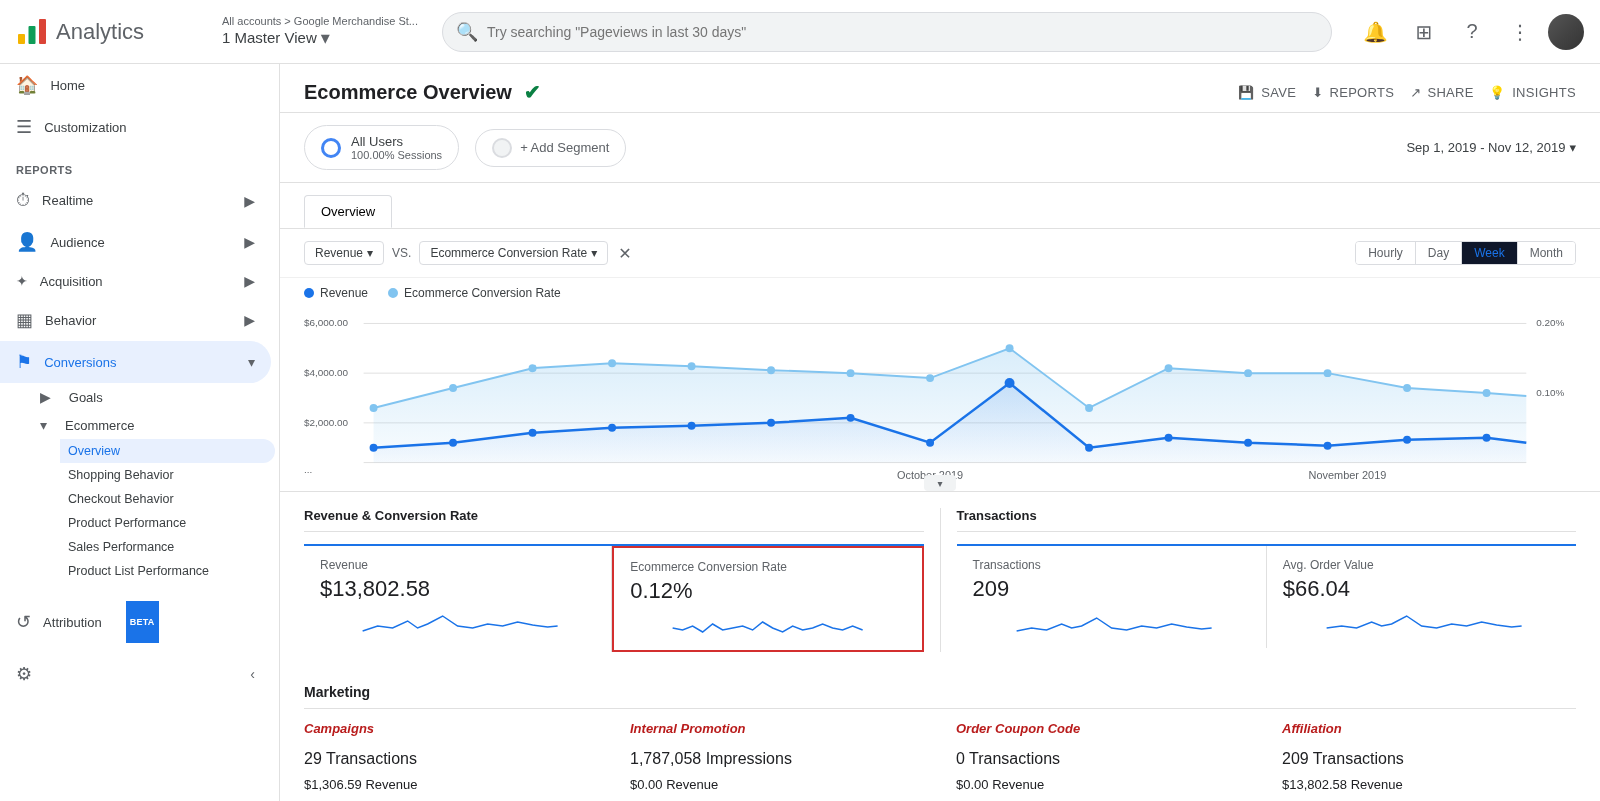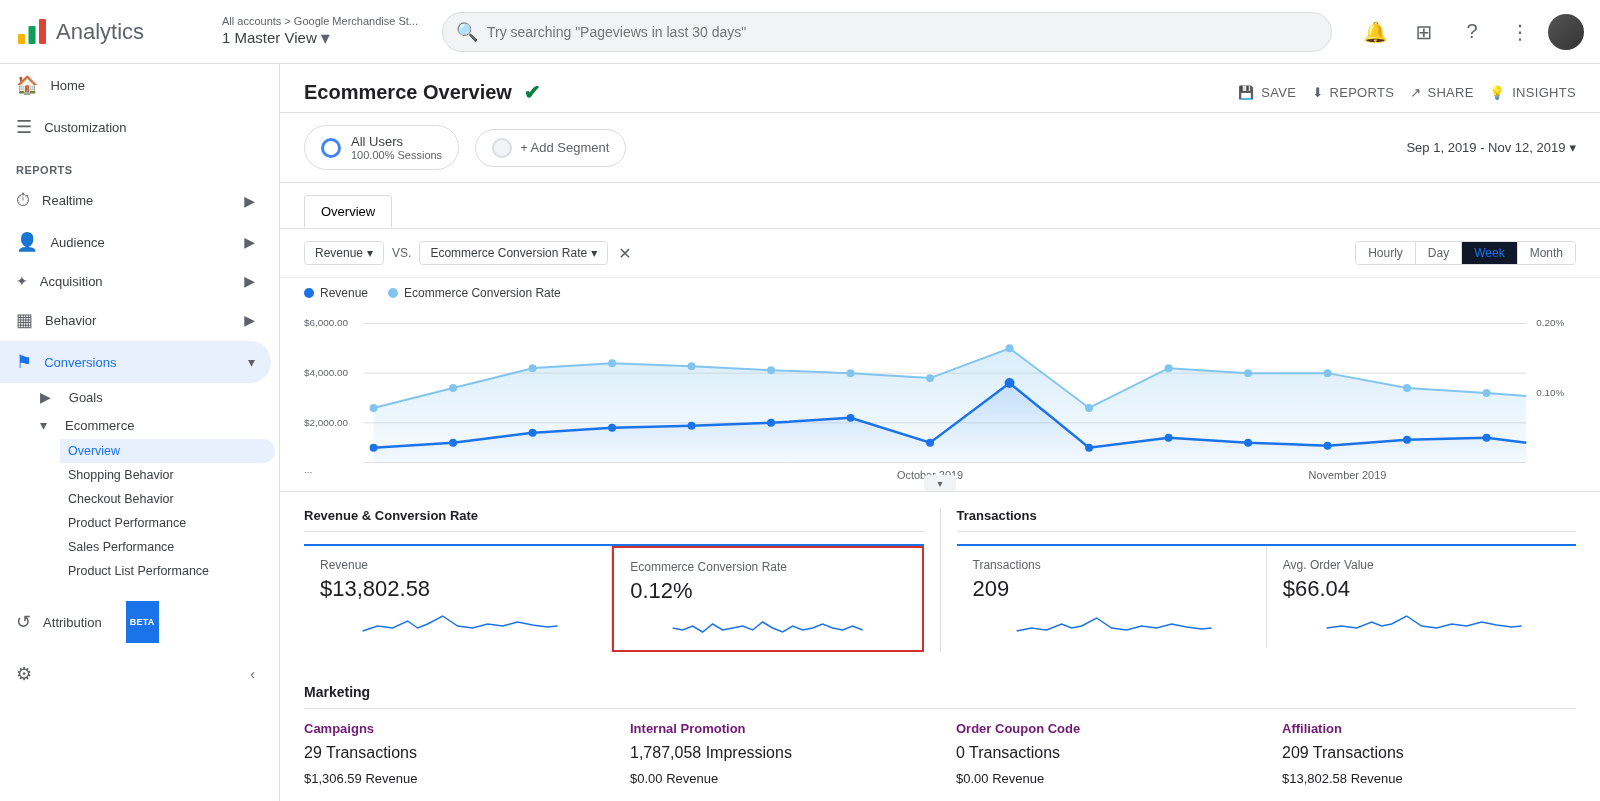--- a/index.html
+++ b/index.html
@@ -129,21 +129,21 @@
     .metric-card.highlighted { border: 2px solid #d32f2f; }
     .metric-label { font-size: 12px; color: #5f6368; margin-bottom: 4px; }
     .metric-value { font-size: 22px; font-weight: 400; color: #202124; margin-bottom: 4px; }
     .metric-sparkline { height: 30px; }
 
     
     .marketing-section { padding: 16px 24px; }
     .marketing-title { font-size: 14px; font-weight: 700; color: #202124; margin-bottom: 12px; border-bottom: 1px solid #e0e0e0; padding-bottom: 8px; }
     .marketing-grid { display: flex; gap: 32px; }
     .marketing-card { flex: 1; }
-    .marketing-metric-name { font-size: 13px; color: #701a75; font-weight: 600; margin-bottom: 8px; }
+    .marketing-metric-name { font-size: 13px; color: #b91c1c; font-weight: 600; margin-bottom: 14px; font-style: italic; }
     .marketing-metric-value { font-size: 16px; font-weight: 400; color: #202124; }
     .marketing-metric-revenue { font-size: 13px; color: #202124; margin-top: 9px; }
   </style>
 </head>
 <body>
 
 <div class="top-nav">
   <div class="logo-area">
     <svg class="logo-icon" viewBox="0 0 32 32" fill="none">
       <rect x="2" y="18" width="7" height="10" rx="1" fill="#F4B400"></rect>

